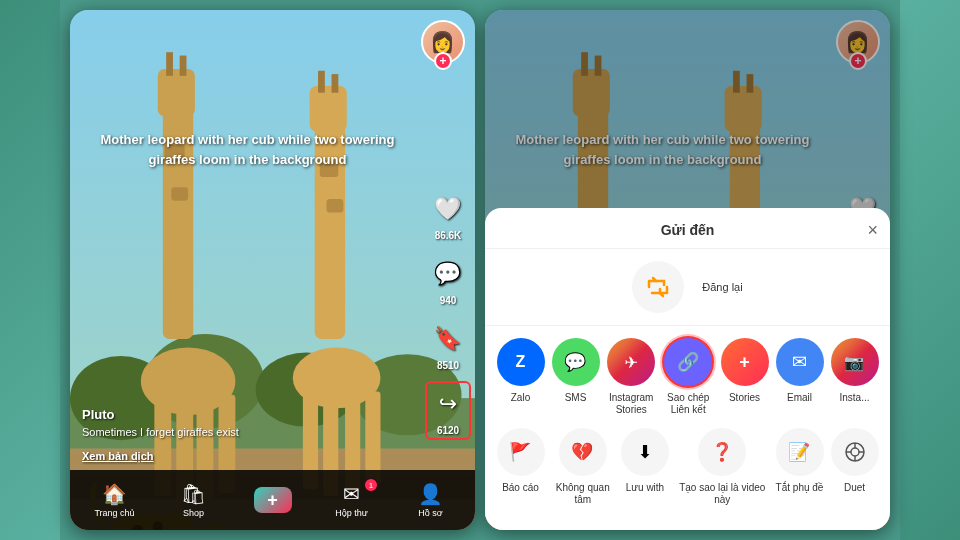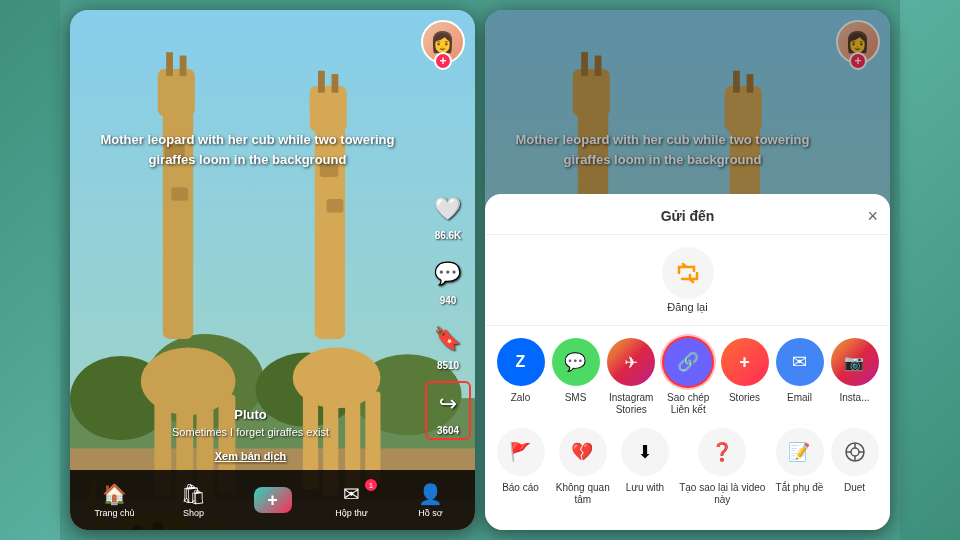--- a/index.html
+++ b/index.html
@@ -184,21 +184,20 @@
     }
 
     
     .bottom-info {
       position: absolute;
       bottom: 68px;
       left: 12px;
       right: 56px;
       z-index: 10;
       color: white;
-      text-align: center;
     }
 
     .username {
       font-size: 13px;
       font-weight: 700;
       text-shadow: 1px 1px 2px rgba(0,0,0,0.8);
       margin-bottom: 4px;
     }
 
     .description {
@@ -320,23 +319,23 @@
     
     .repost-section {
       display: flex;
       justify-content: center;
       padding: 12px 16px;
       border-bottom: 1px solid #f0f0f0;
     }
 
     .repost-item {
       display: flex;
-      flex-direction: column;
-      align-items: center;
-      gap: 2px;
+      flex-direction: row;
+      align-items: center;
+      gap: 18px;
     }
 
     .repost-circle {
       width: 52px;
       height: 52px;
       border-radius: 50%;
       background: #f5f5f5;
       display: flex;
       align-items: center;
       justify-content: center;
@@ -548,21 +547,21 @@
         <div class="action-icon">💬</div>
         <span class="action-count">940</span>
       </div>
       <div class="action-btn">
         <div class="action-icon">🔖</div>
         <span class="action-count">8510</span>
       </div>
       <div class="action-btn share-btn-wrapper">
         <div class="share-highlight"></div>
         <div class="action-icon">↪</div>
-        <span class="action-count">3604</span>
+        <span class="action-count">6120</span>
       </div>
     </div>
 
     <div class="bottom-info">
       <div class="username">Pluto</div>
       <div class="description">Sometimes I forget giraffes exist</div>
       <div class="translate-link">Xem bản dịch</div>
     </div>
 
     <div class="bottom-nav">

